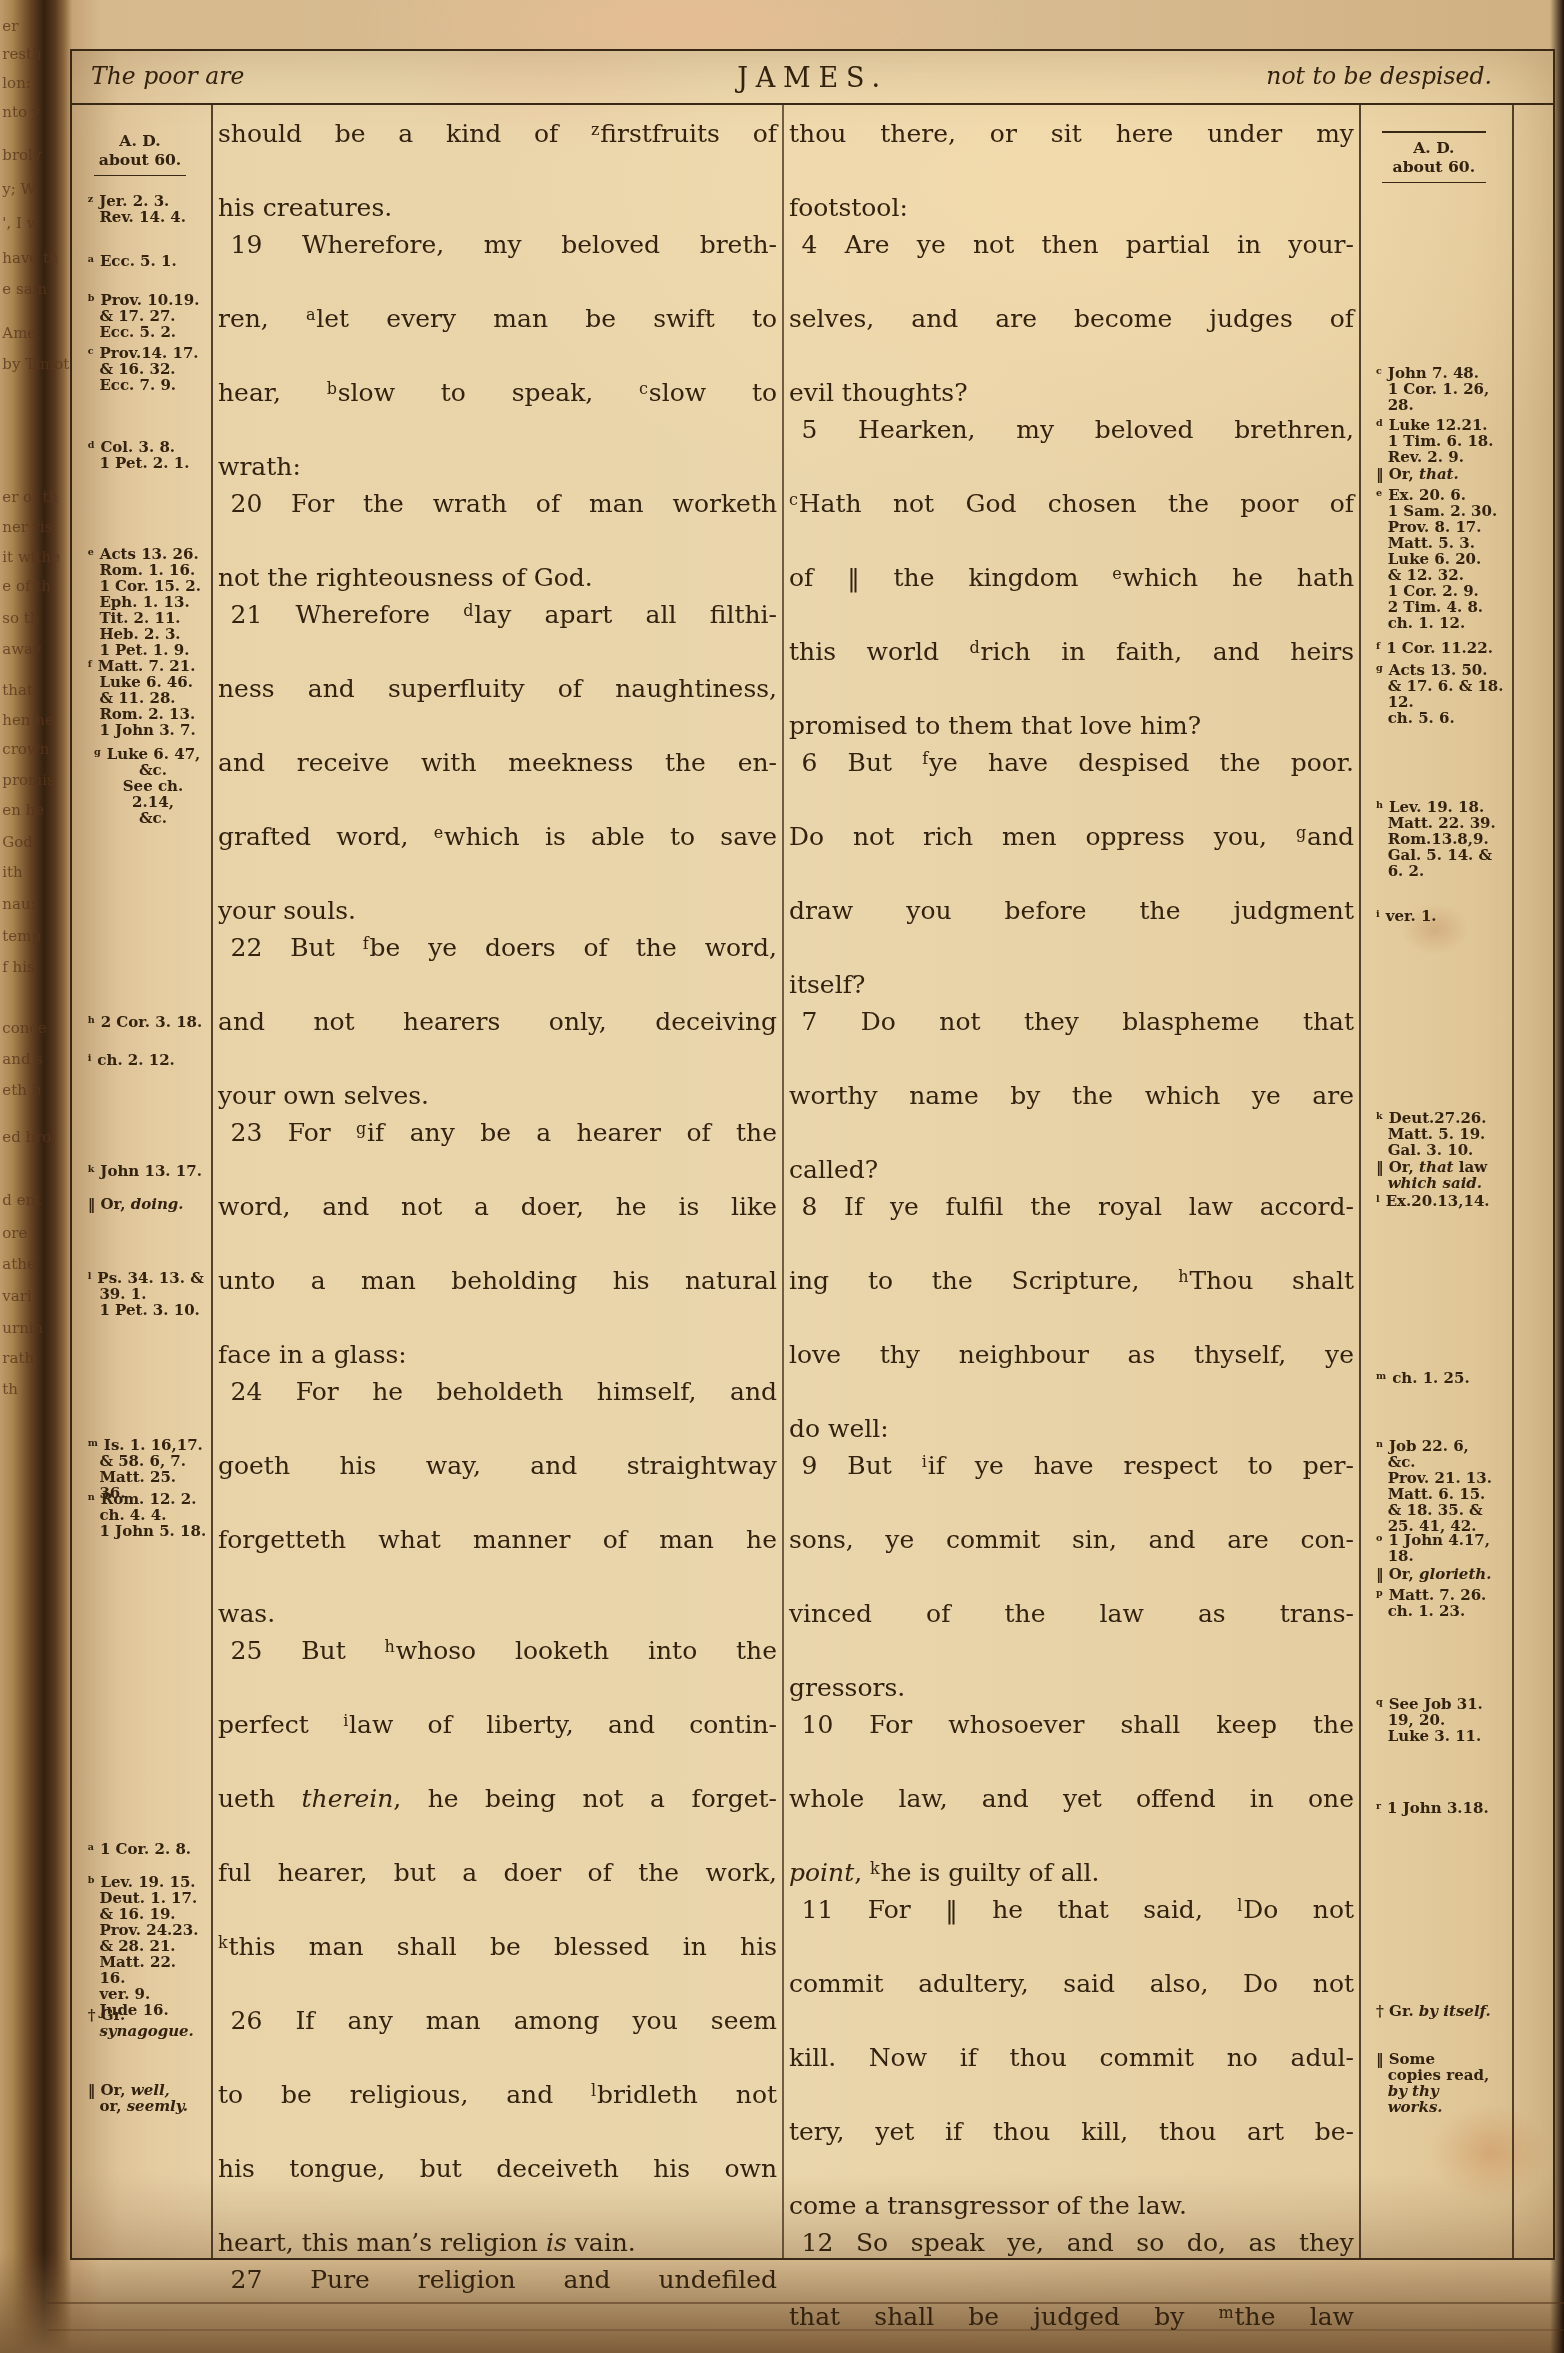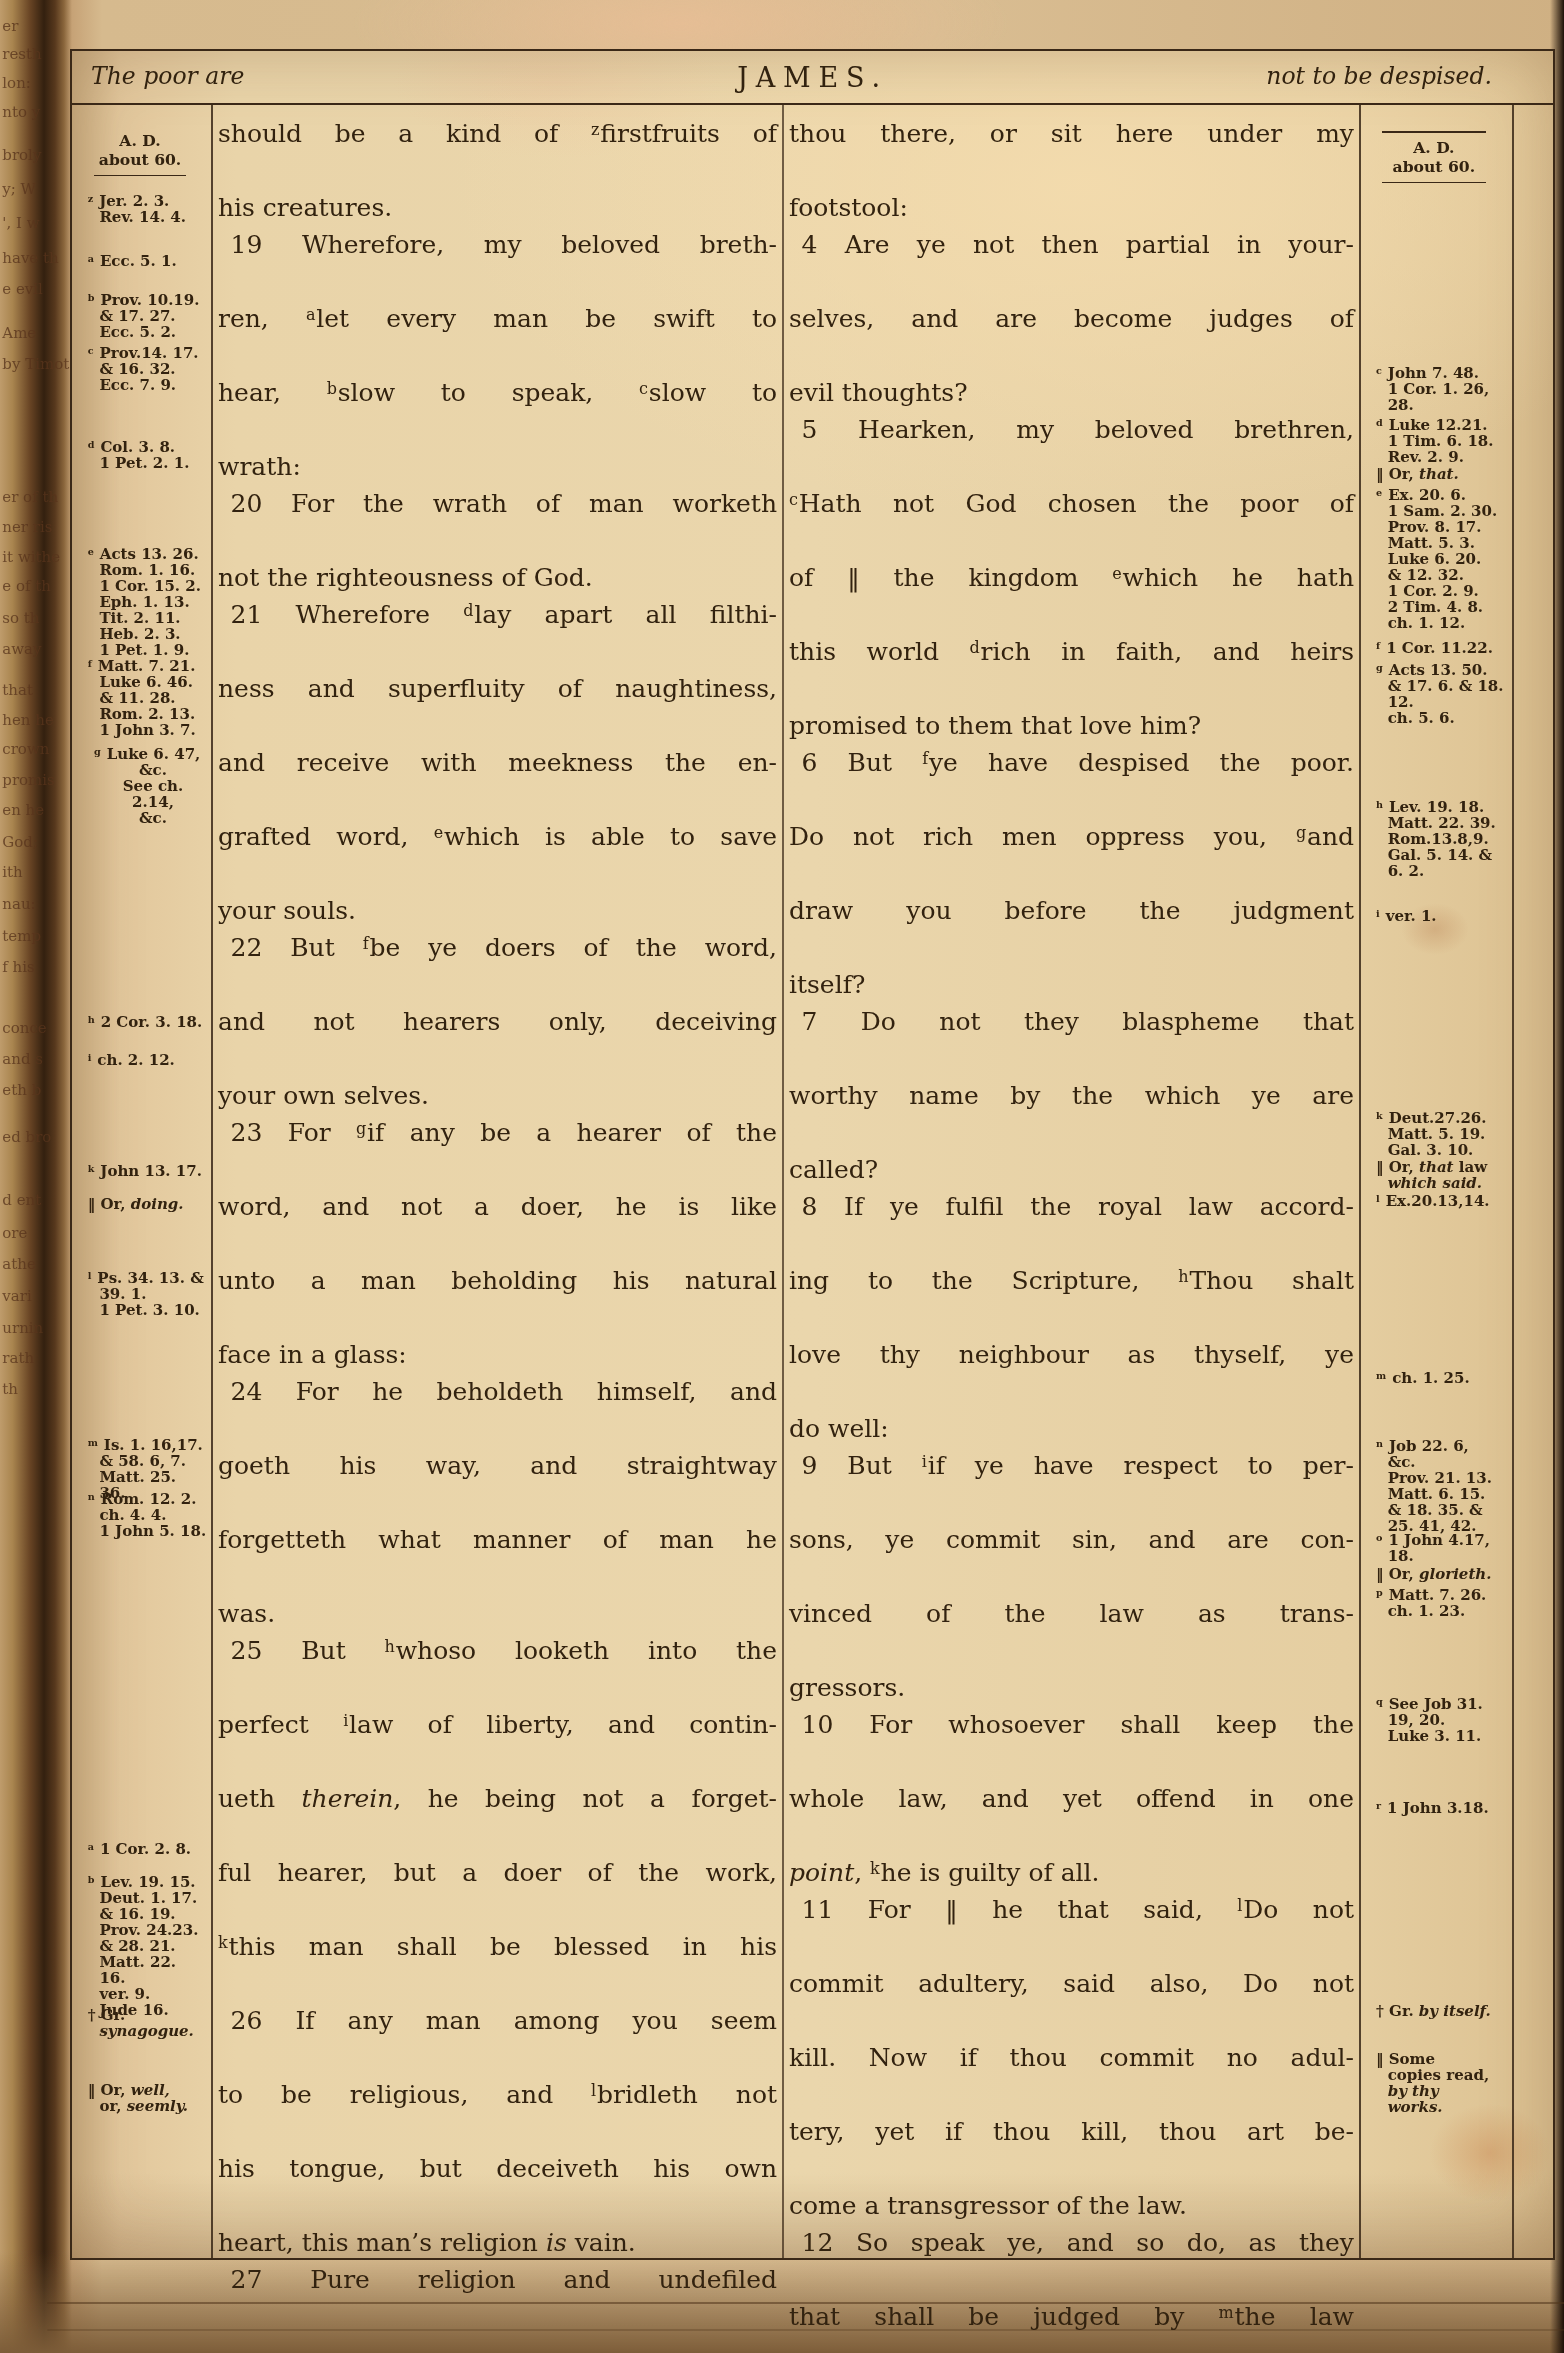--- a/index.html
+++ b/index.html
@@ -66,21 +66,21 @@
 
 <div class="spine" id="spine">
     <span class="frag" style="top: 17px;">er</span>
     <span class="frag" style="top: 45px;">resth</span>
     <span class="frag" style="top: 74px;">lon:</span>
     <span class="frag" style="top: 103px;">nto y</span>
     <span class="frag" style="top: 146px;">broly</span>
     <span class="frag" style="top: 180px;">y; W</span>
     <span class="frag" style="top: 214px;">', I w</span>
     <span class="frag" style="top: 249px;">have th</span>
-    <span class="frag" style="top: 280px;">e evil</span>
+    <span class="frag" style="top: 280px;">e sain</span>
     <span class="frag" style="top: 324px;">Ame</span>
     <span class="frag" style="top: 355px;">by Timot</span>
     <span class="frag" style="top: 488px;">er of th</span>
     <span class="frag" style="top: 518px;">ner ris</span>
     <span class="frag" style="top: 548px;">it withe</span>
     <span class="frag" style="top: 577px;">e of th</span>
     <span class="frag" style="top: 609px;">so th</span>
     <span class="frag" style="top: 640px;">away</span>
     <span class="frag" style="top: 681px;">that</span>
     <span class="frag" style="top: 711px;">hen he</span>

